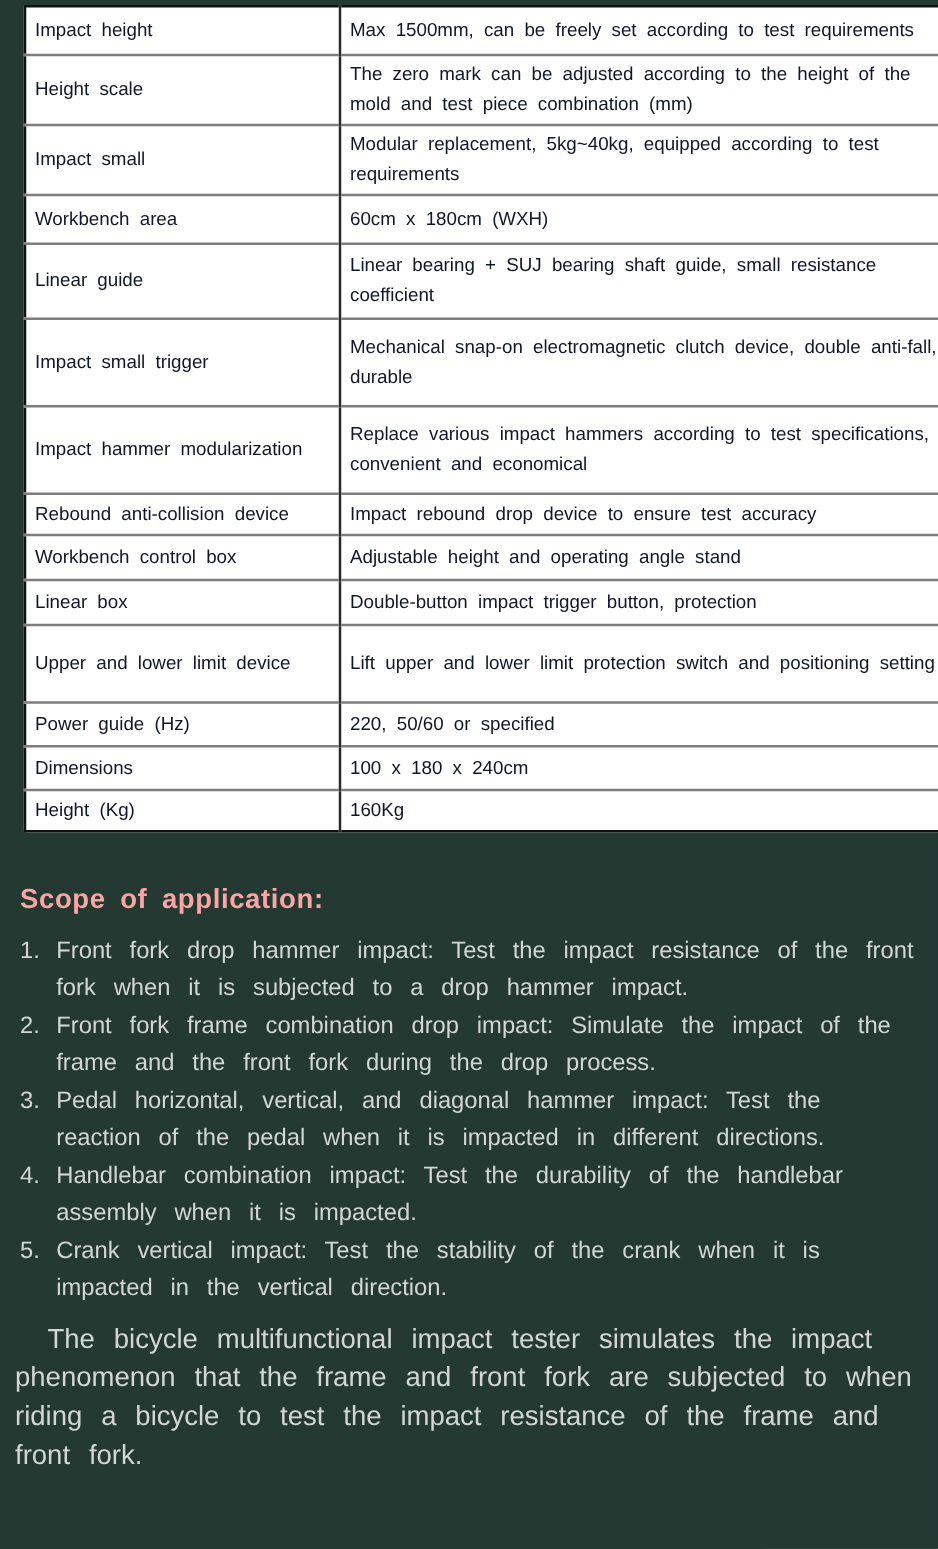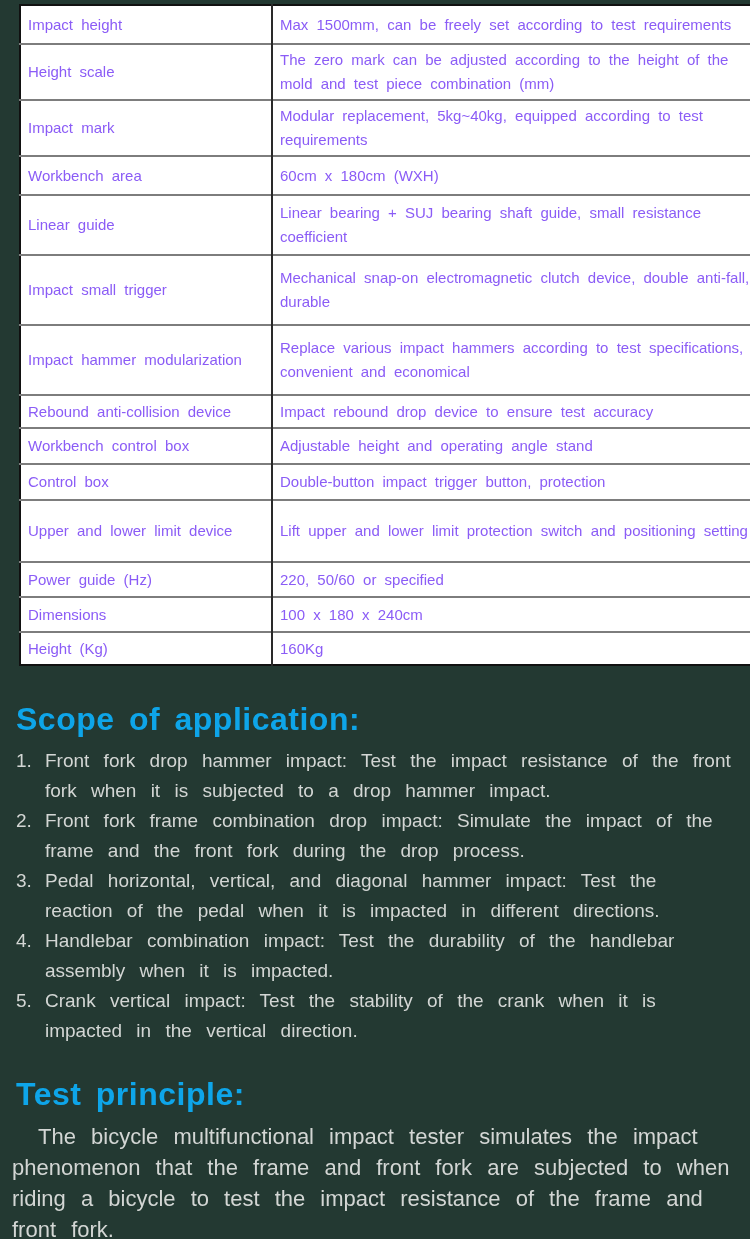--- a/index.html
+++ b/index.html
@@ -21,21 +21,21 @@
   table.spec {
     width: 709px;
     border-collapse: collapse;
     background: #ffffff;
     border: 2px solid #111111;
     table-layout: fixed;
   }
   table.spec td {
     border-top: 2px solid #7d7d7d;
     vertical-align: middle;
-    color: #8b5cf6;
+    color: #0f172a;
     font-size: 15px;
     line-height: 24px;
     word-spacing: 4px;
     padding: 3px 6px 3px 7px;
   }
   table.spec tr:first-child td { border-top: none; }
   td.label-cell { width: 237px; border-right: 2px solid #2a2a2a; }
   td.value-cell { width: 472px; }
   table.spec tr:nth-child(1)  { height: 39px; }
   table.spec tr:nth-child(2)  { height: 55px; }
@@ -46,22 +46,22 @@
   table.spec tr:nth-child(7)  { height: 70px; }
   table.spec tr:nth-child(8)  { height: 33px; }
   table.spec tr:nth-child(9)  { height: 36px; }
   table.spec tr:nth-child(10) { height: 36px; }
   table.spec tr:nth-child(11) { height: 62px; }
   table.spec tr:nth-child(12) { height: 35px; }
   table.spec tr:nth-child(13) { height: 35px; }
   table.spec tr:nth-child(14) { height: 33px; }
   
   .section-heading {
-    color: #0ea5e9;
-    font-size: 32px;
+    color: #fca5a5;
+    font-size: 22px;
     font-weight: bold;
     letter-spacing: 0.5px;
     word-spacing: 5px;
     margin: 0 0 0 16px;
     line-height: 36px;
   }
   #scope-heading { margin-top: 38px; }
   #principle-heading { margin-top: 30px; }
   ol.scope-list {
     list-style: none;
@@ -101,21 +101,21 @@
     <tbody>
       <tr>
         <td class="label-cell">Impact height</td>
         <td class="value-cell">Max 1500mm, can be freely set according to test requirements</td>
       </tr>
       <tr>
         <td class="label-cell">Height scale</td>
         <td class="value-cell">The zero mark can be adjusted according to the height of the mold and test piece combination (mm)</td>
       </tr>
       <tr>
-        <td class="label-cell">Impact mark</td>
+        <td class="label-cell">Impact small</td>
         <td class="value-cell">Modular replacement, 5kg~40kg, equipped according to test requirements</td>
       </tr>
       <tr>
         <td class="label-cell">Workbench area</td>
         <td class="value-cell">60cm x 180cm (WXH)</td>
       </tr>
       <tr>
         <td class="label-cell">Linear guide</td>
         <td class="value-cell">Linear bearing + SUJ bearing shaft guide, small resistance coefficient</td>
       </tr>
@@ -129,21 +129,21 @@
       </tr>
       <tr>
         <td class="label-cell">Rebound anti-collision device</td>
         <td class="value-cell">Impact rebound drop device to ensure test accuracy</td>
       </tr>
       <tr>
         <td class="label-cell">Workbench control box</td>
         <td class="value-cell">Adjustable height and operating angle stand</td>
       </tr>
       <tr>
-        <td class="label-cell">Control box</td>
+        <td class="label-cell">Linear box</td>
         <td class="value-cell">Double-button impact trigger button, protection</td>
       </tr>
       <tr>
         <td class="label-cell">Upper and lower limit device</td>
         <td class="value-cell">Lift upper and lower limit protection switch and positioning setting</td>
       </tr>
       <tr>
         <td class="label-cell">Power guide (Hz)</td>
         <td class="value-cell">220, 50/60 or specified</td>
       </tr>
@@ -179,17 +179,16 @@
     <li>
       <span class="num">4.</span>
       <span class="txt">Handlebar combination impact: Test the durability of the handlebar assembly when it is impacted.</span>
     </li>
     <li>
       <span class="num">5.</span>
       <span class="txt">Crank vertical impact: Test the stability of the crank when it is impacted in the vertical direction.</span>
     </li>
   </ol>
 
-  <h2 class="section-heading" id="principle-heading">Test principle:</h2>
 
   <p class="principle-body">The bicycle multifunctional impact tester simulates the impact phenomenon that the frame and front fork are subjected to when riding a bicycle to test the impact resistance of the frame and front fork.</p>
 
 </div>
 
 </body></html>

